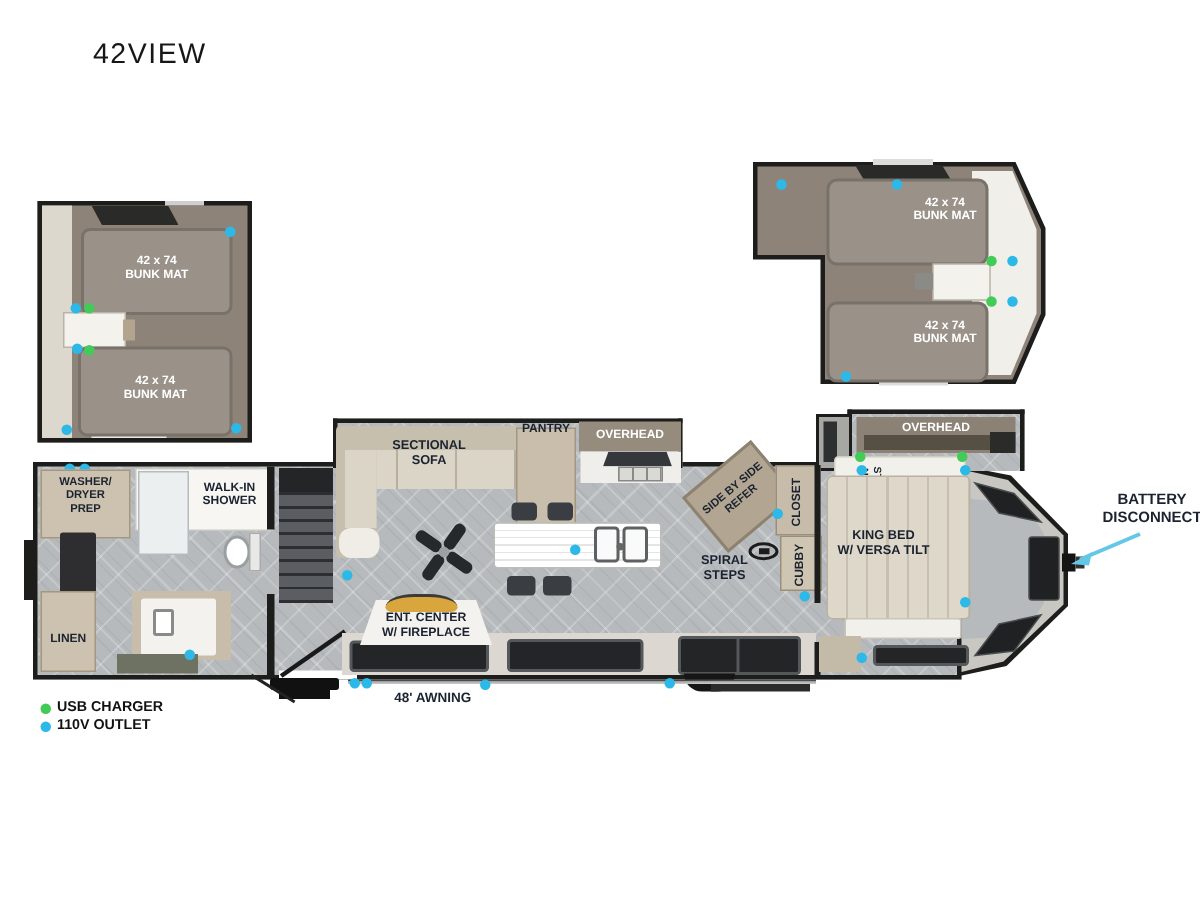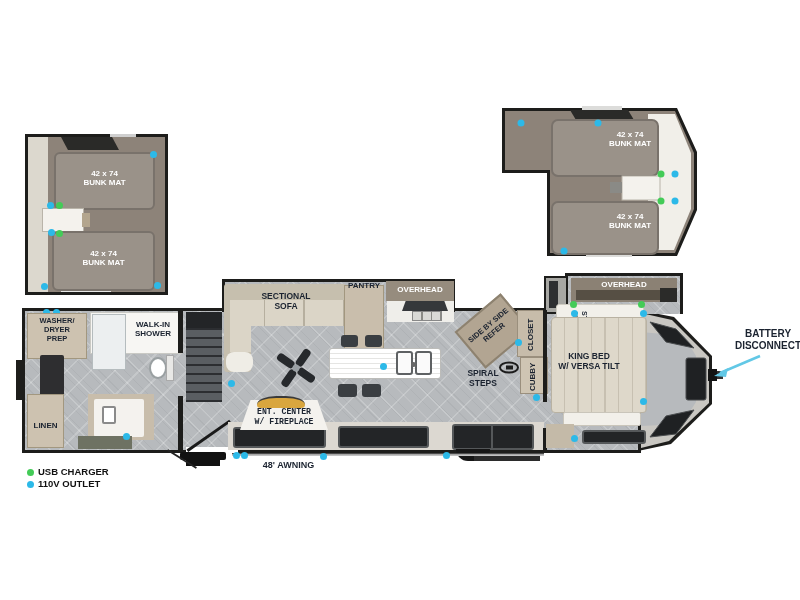--- a/index.html
+++ b/index.html
@@ -23,20 +23,21 @@
   .mat{background:#9a9289;border:2px solid #79726b;border-radius:6px;}
   .cab{background:#cdc2b0;border:1px solid #a2977f;}
   .stairs{background:repeating-linear-gradient(180deg,#5a5e62 0 7px,#2c2e31 7px 9px);}
   .win{background:#232527;border:2px solid #55585a;border-radius:3px;}
 </style>
 </head>
 <body>
 
 <div id="plan">
 
+  <div class="lbl" style="left:62px;top:26px;width:120px;text-align:left;font-size:19px;font-weight:500;color:#171717;letter-spacing:1px;">42VIEW</div>
 
   <div class="a" style="left:25px;top:134px;width:143px;height:161px;border:3px solid #1d1d1b;background:#8d8379;">
     <div class="a" style="left:0;top:0;width:20px;height:155px;background:#dcd8ce;"></div>
     <div class="a" style="left:33px;top:0px;width:58px;height:13px;background:#2a2a28;clip-path:polygon(0 0,88% 0,100% 100%,12% 100%);"></div>
     <div class="a" style="left:82px;top:-3px;width:26px;height:3px;background:#cfcfcf;"></div>
     <div class="a" style="left:33px;top:152px;width:50px;height:3px;background:#e8e8e6;"></div>
     <div class="a mat" style="left:26px;top:15px;width:101px;height:58px;"></div>
     <div class="lbl white" style="left:26px;top:32px;width:101px;font-size:8px;">42 x 74
 BUNK MAT</div>
     <div class="a" style="left:14px;top:71px;width:42px;height:24px;background:#f4f2ed;border:1px solid #b9b4a9;"></div>
@@ -171,21 +172,21 @@
   <div class="a" style="left:338px;top:384px;width:19px;height:13px;background:#3a3e42;border-radius:3px;"></div>
   <div class="a" style="left:362px;top:384px;width:19px;height:13px;background:#3a3e42;border-radius:3px;"></div>
 
   <div class="a" style="left:228px;top:422px;width:316px;height:28px;background:#dcd8d1;"></div>
   <div class="a win" style="left:233px;top:427px;width:93px;height:21px;"></div>
   <div class="a win" style="left:338px;top:426px;width:91px;height:22px;"></div>
   <div class="a win" style="left:452px;top:424px;width:82px;height:26px;"></div>
   <div class="a" style="left:491px;top:426px;width:2px;height:22px;background:#55585a;"></div>
   <div class="a" style="left:240px;top:400px;width:88px;height:30px;background:#f4f2ee;clip-path:polygon(12% 0,88% 0,100% 100%,0 100%);"></div>
   <div class="a" style="left:257px;top:396px;width:48px;height:12px;background:#d9a63e;border-top:2px solid #3a3a3a;border-radius:24px 24px 5px 5px / 11px 11px 4px 4px;"></div>
-  <div class="lbl" style="left:238px;top:407px;width:92px;font-size:8.2px;font-family:Liberation Mono, monospace;">ENT. CENTER
+  <div class="lbl" style="left:238px;top:407px;width:92px;font-size:8.2px;">ENT. CENTER
 W/ FIREPLACE</div>
   <div class="a" style="left:456px;top:449px;width:34px;height:12px;background:#161616;border-radius:0 0 17px 17px;"></div>
   <div class="a" style="left:474px;top:456px;width:66px;height:5px;background:#2b2b2b;"></div>
 
   <div class="a" style="left:232px;top:453px;width:312px;height:3px;background:linear-gradient(#9a9a9a,#cfcfcf);border-top:1px solid #4a4a4a;"></div>
   <div class="dot c" style="left:233px;top:452px;"></div>
   <div class="dot c" style="left:241px;top:452px;"></div>
   <div class="dot c" style="left:320px;top:453px;"></div>
   <div class="dot c" style="left:443px;top:452px;"></div>
   <div class="lbl" style="left:246px;top:460px;width:85px;font-size:9px;">48' AWNING</div>

